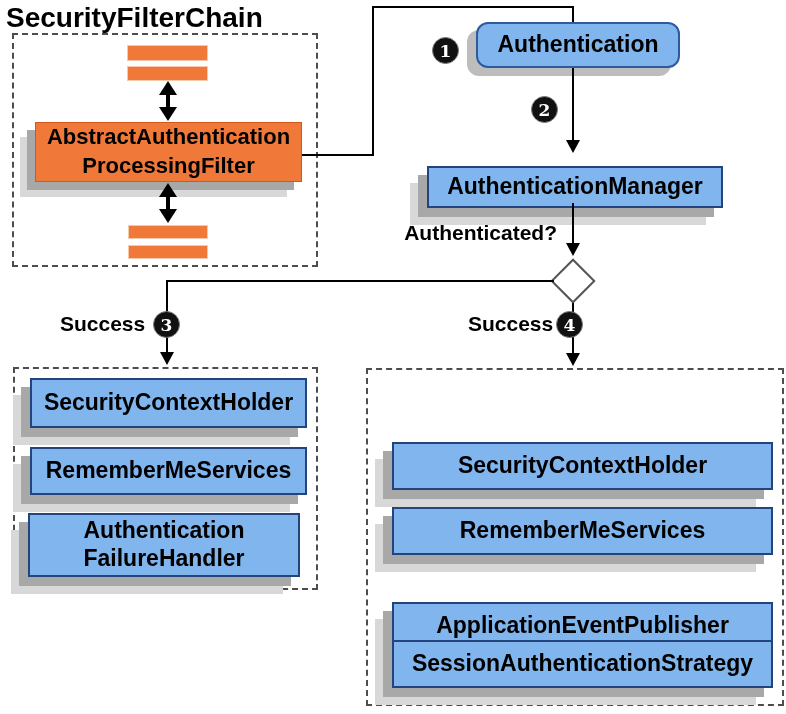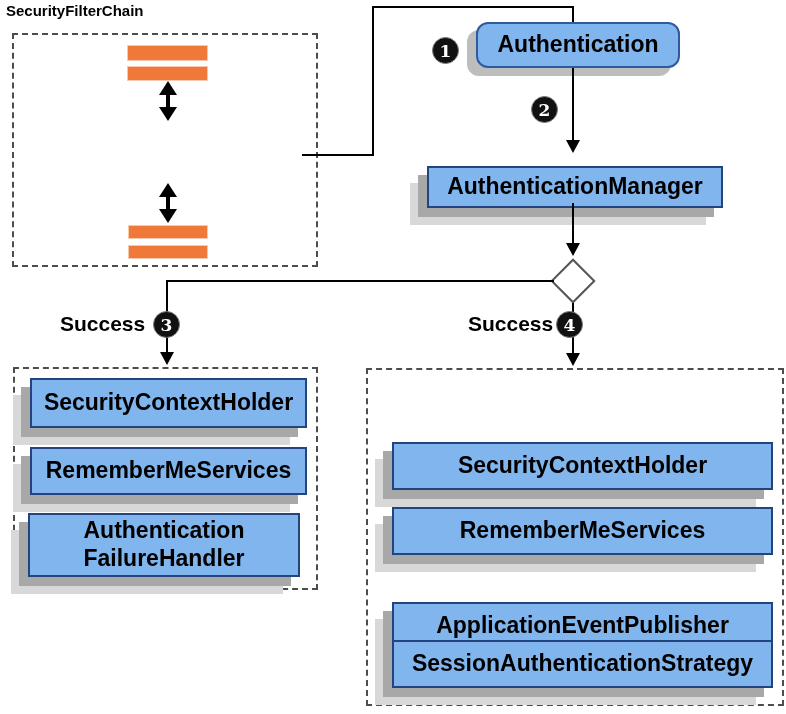--- a/index.html
+++ b/index.html
@@ -8,21 +8,21 @@
     --shadow-near:#a8a8a8; --shadow-far:#d8d8d8;
     --line:#000000; --badge-bg:#111111; --dash:#4d4d4d;
   }
   html,body{margin:0;padding:0;background:#fff;}
   .canvas{
     position:relative;width:786px;height:714px;background:#fff;overflow:hidden;
     font-family:"Liberation Sans",sans-serif;color:#000;
   }
   .abs{position:absolute;}
   .title{
-    font-size:15px;font-weight:700;letter-spacing:0px;white-space:nowrap;
+    font-size:28px;font-weight:700;letter-spacing:0px;white-space:nowrap;
   }
   .dashed{
     border:2px dashed var(--dash);background:transparent;box-sizing:border-box;
   }
   .node{
     position:absolute;display:flex;align-items:center;justify-content:center;
     text-align:center;font-weight:700;font-size:23px;line-height:1.2;
     white-space:pre-line;box-sizing:border-box;
   }
   .node.blue{
@@ -79,20 +79,22 @@
   <div class="bar" style="left:127px;top:45px;width:81px;height:16px;"></div>
   <div class="bar" style="left:127px;top:66px;width:81px;height:15px;"></div>
 
   
   <span>
     <span class="bah-up" style="left:159px;top:81px;"></span>
     <span class="bshaft" style="left:166px;top:93px;height:18px;"></span>
     <span class="bah-down" style="left:159px;top:107px;"></span>
   </span>
 
+  <div class="node orange" style="left:35px;top:122px;width:267px;height:60px;">AbstractAuthentication
+ProcessingFilter</div>
 
   
   <span>
     <span class="bah-up" style="left:159px;top:183px;"></span>
     <span class="bshaft" style="left:166px;top:195px;height:16px;"></span>
     <span class="bah-down" style="left:159px;top:209px;"></span>
   </span>
 
   <div class="bar" style="left:128px;top:225px;width:80px;height:14px;"></div>
   <div class="bar" style="left:128px;top:245px;width:80px;height:14px;"></div>
@@ -117,20 +119,21 @@
   <div class="badge" style="left:531px;top:96px;">2</div>
 
   <div class="node blue" style="left:427px;top:166px;width:296px;height:42px;">AuthenticationManager</div>
 
   
   <span>
     <span class="vline" style="left:572px;top:203px;height:40px;"></span>
     <span class="ah-down" style="left:566px;top:243px;"></span>
   </span>
 
+  <div class="abs flowlabel" style="left:380px;top:221px;width:177px;text-align:right;">Authenticated?</div>
 
   <div class="diamond" style="left:557px;top:265px;"></div>
 
   
   <span>
     <span class="hline" style="left:166px;top:280px;width:388px;"></span>
     <span class="vline" style="left:166px;top:280px;height:73px;"></span>
     <span class="ah-down" style="left:160px;top:352px;"></span>
   </span>
   <div class="abs flowlabel" style="left:60px;top:312px;">Success</div>

